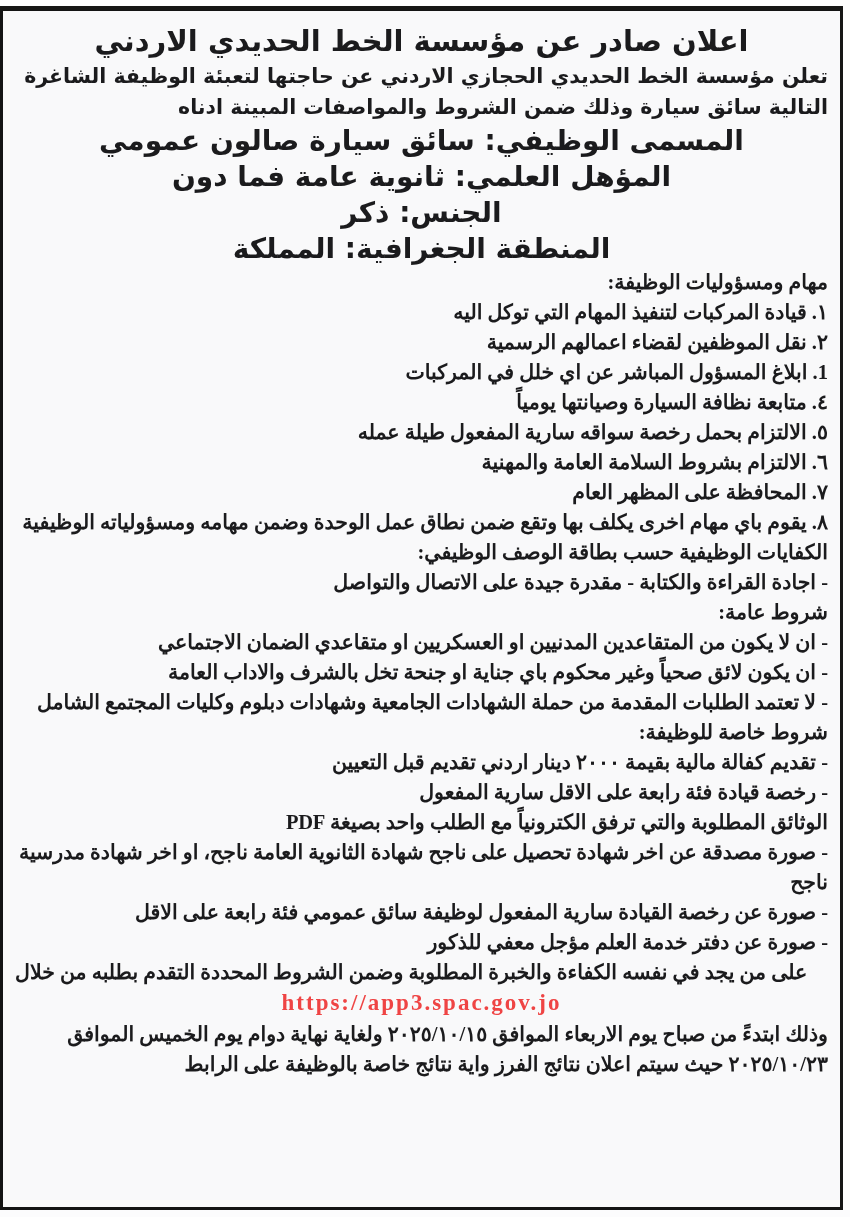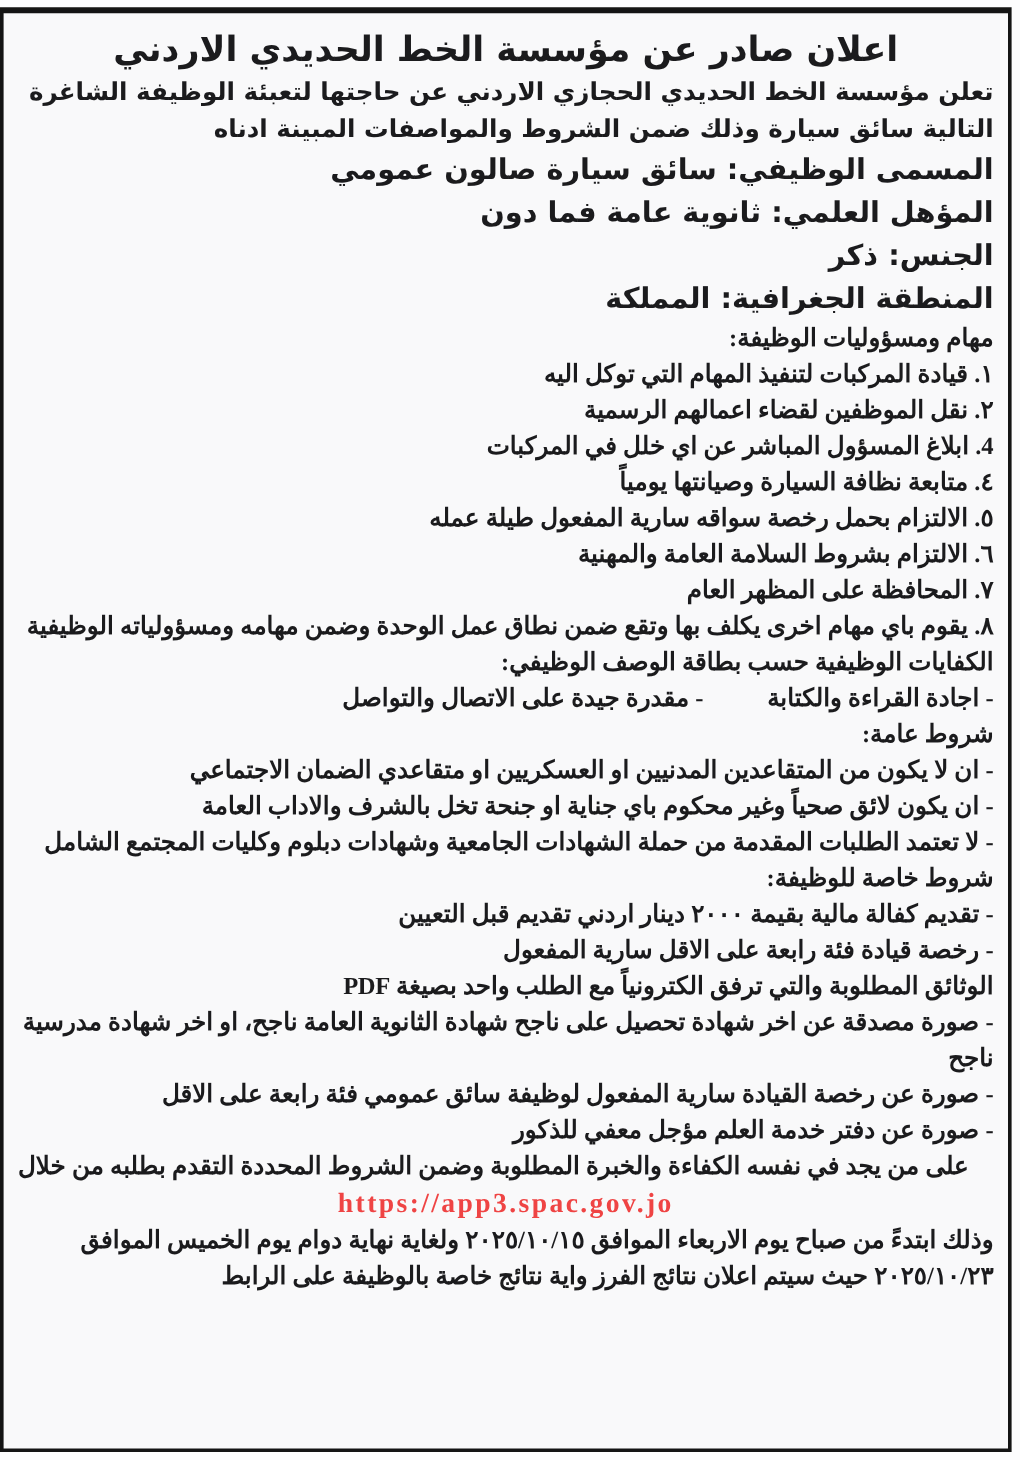--- a/index.html
+++ b/index.html
@@ -35,33 +35,33 @@
     text-align: center;
     letter-spacing: -0.5px;
   }
   p { margin: 0; font-weight: 700; }
   .intro {
     font-size: 20.5px;
     line-height: 31px;
     text-align: right;
   }
   .spec {
-    font-size: 24px;
+    font-size: 28px;
     line-height: 36px;
-    text-align: right;
+    text-align: center;
   }
   .line {
     font-size: 20.5px;
     line-height: 30px;
     text-align: right;
     letter-spacing: -0.3px;
     font-family: Liberation Serif, serif;
   }
   .center { text-align: left; }
-  .skills span + span { margin-right: 48px; }
+  .skills span + span { }
   .url {
     direction: ltr;
     text-align: center;
     font-family: "Liberation Serif", "DejaVu Serif", serif;
     font-weight: 700;
     font-size: 23px;
     line-height: 32px;
     letter-spacing: 2px;
     color: #ef4444;
   }
@@ -79,21 +79,21 @@
     <div>
       <p class="spec">المسمى الوظيفي: سائق سيارة صالون عمومي</p>
       <p class="spec">المؤهل العلمي: ثانوية عامة فما دون</p>
       <p class="spec">الجنس: ذكر</p>
       <p class="spec">المنطقة الجغرافية: المملكة</p>
     </div>
 
     <p class="line">مهام ومسؤوليات الوظيفة:</p>
     <p class="line">١. قيادة المركبات لتنفيذ المهام التي توكل اليه</p>
     <p class="line">٢. نقل الموظفين لقضاء اعمالهم الرسمية</p>
-    <p class="line">4. ابلاغ المسؤول المباشر عن اي خلل في المركبات</p>
+    <p class="line">1. ابلاغ المسؤول المباشر عن اي خلل في المركبات</p>
     <p class="line">٤. متابعة نظافة السيارة وصيانتها يومياً</p>
     <p class="line">٥. الالتزام بحمل رخصة سواقه سارية المفعول طيلة عمله</p>
     <p class="line">٦. الالتزام بشروط السلامة العامة والمهنية</p>
     <p class="line">٧. المحافظة على المظهر العام</p>
     <p class="line">٨. يقوم باي مهام اخرى يكلف بها وتقع ضمن نطاق عمل الوحدة وضمن مهامه ومسؤولياته الوظيفية</p>
 
     <p class="line">الكفايات الوظيفية حسب بطاقة الوصف الوظيفي:</p>
     <p class="line skills">
       <span>- اجادة القراءة والكتابة</span>
       <span>- مقدرة جيدة على الاتصال والتواصل</span>

